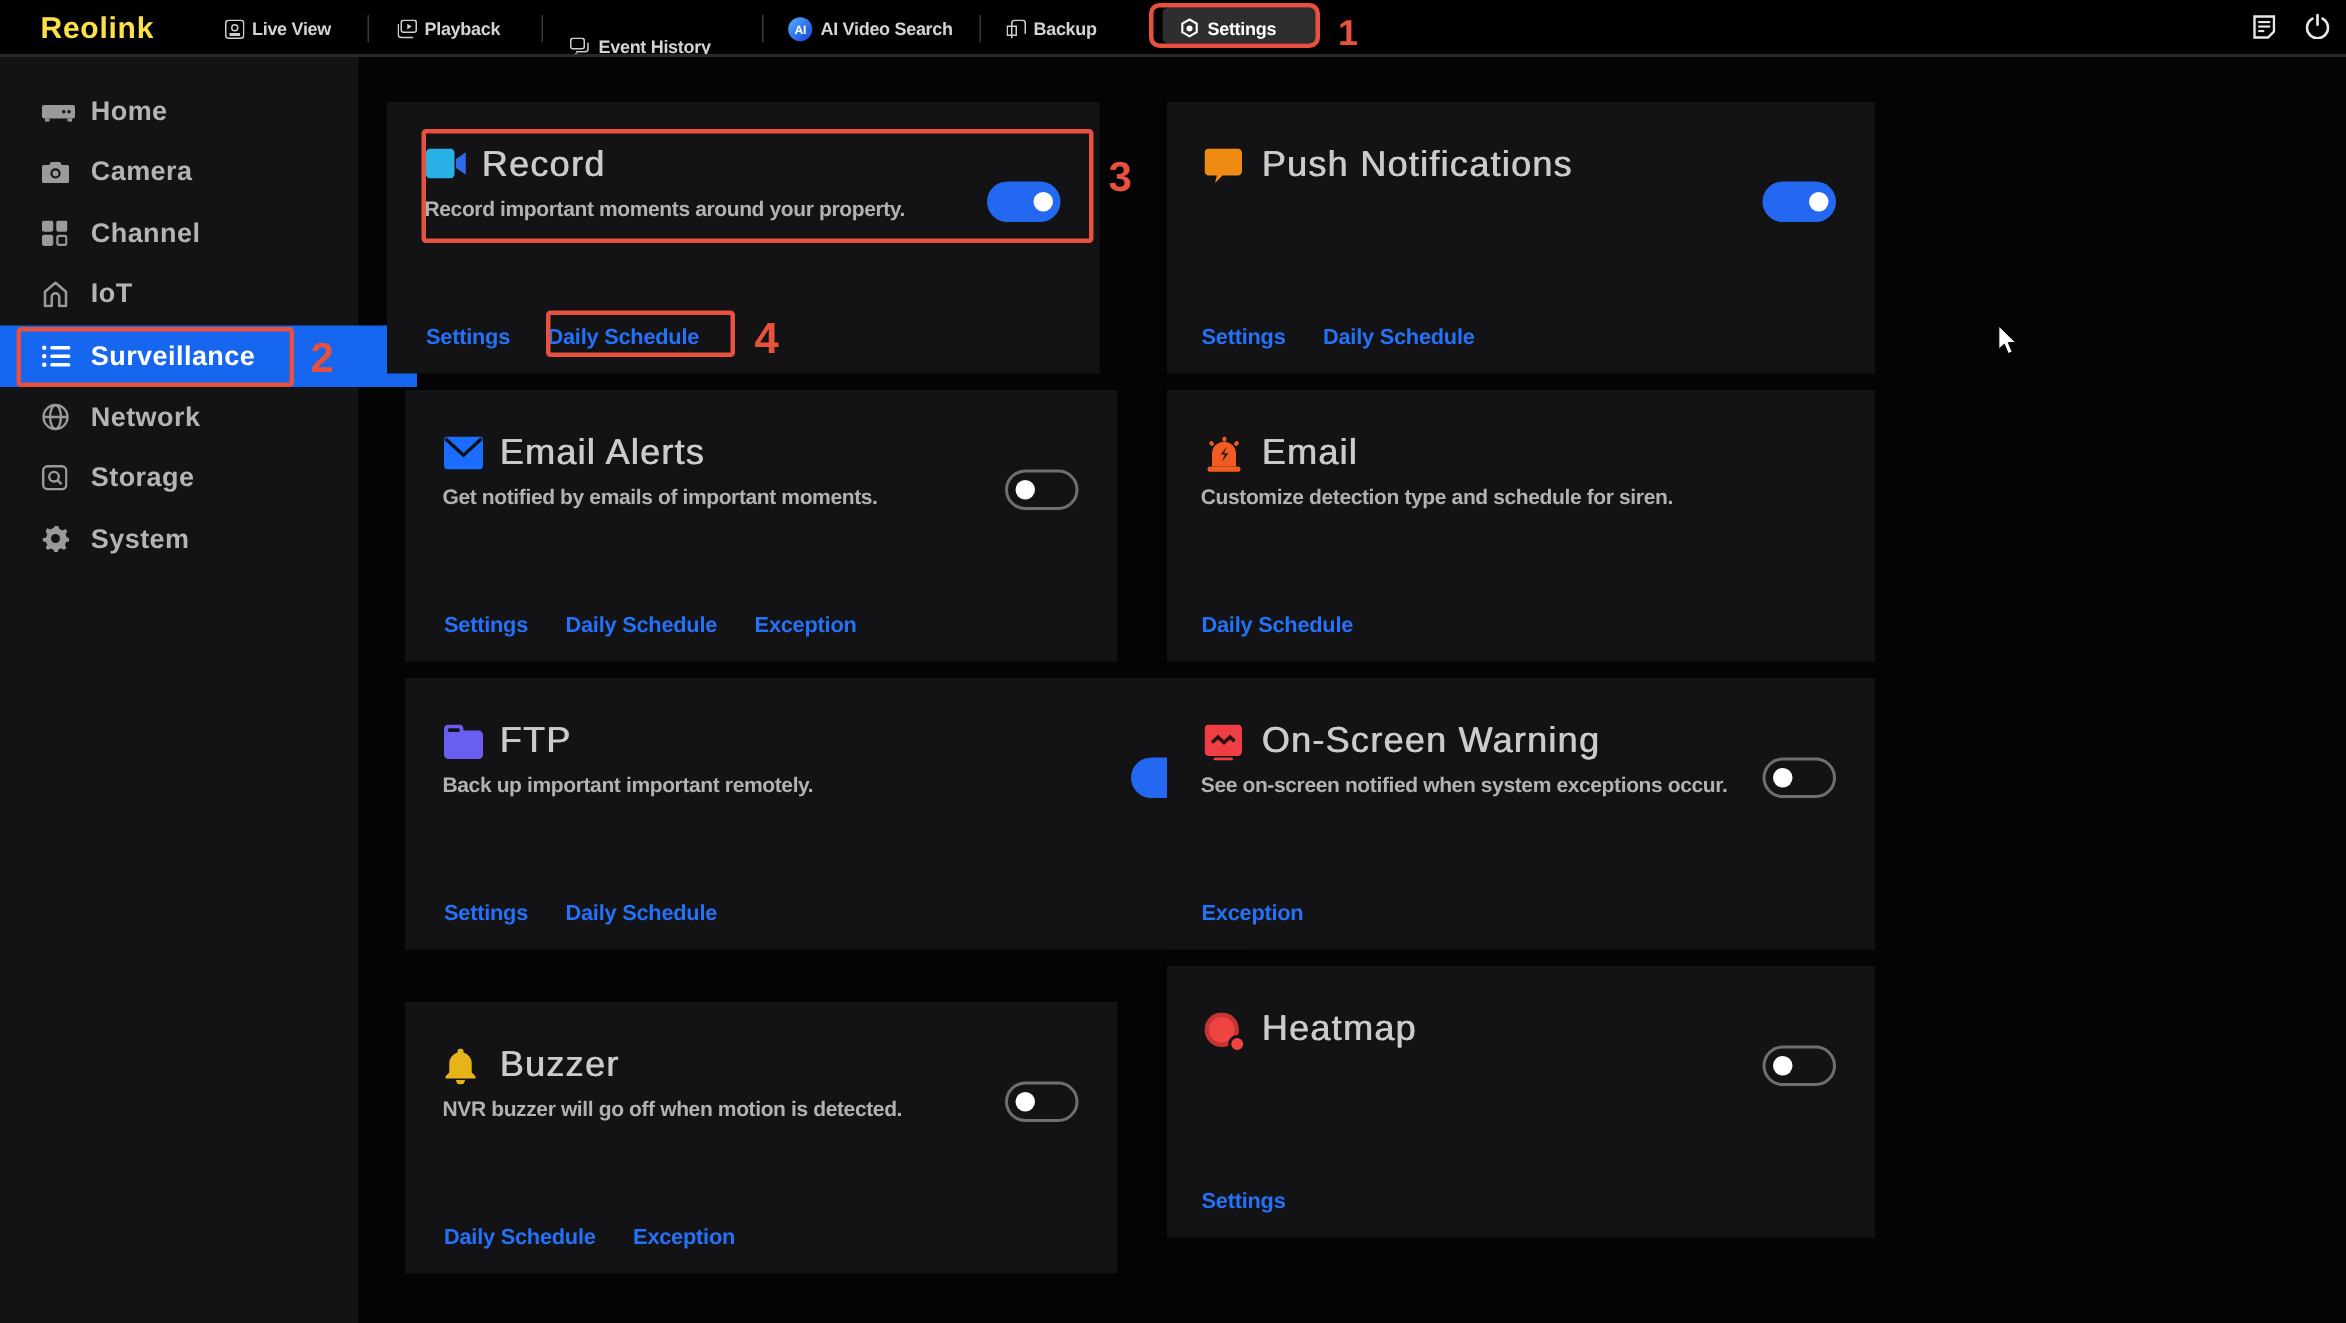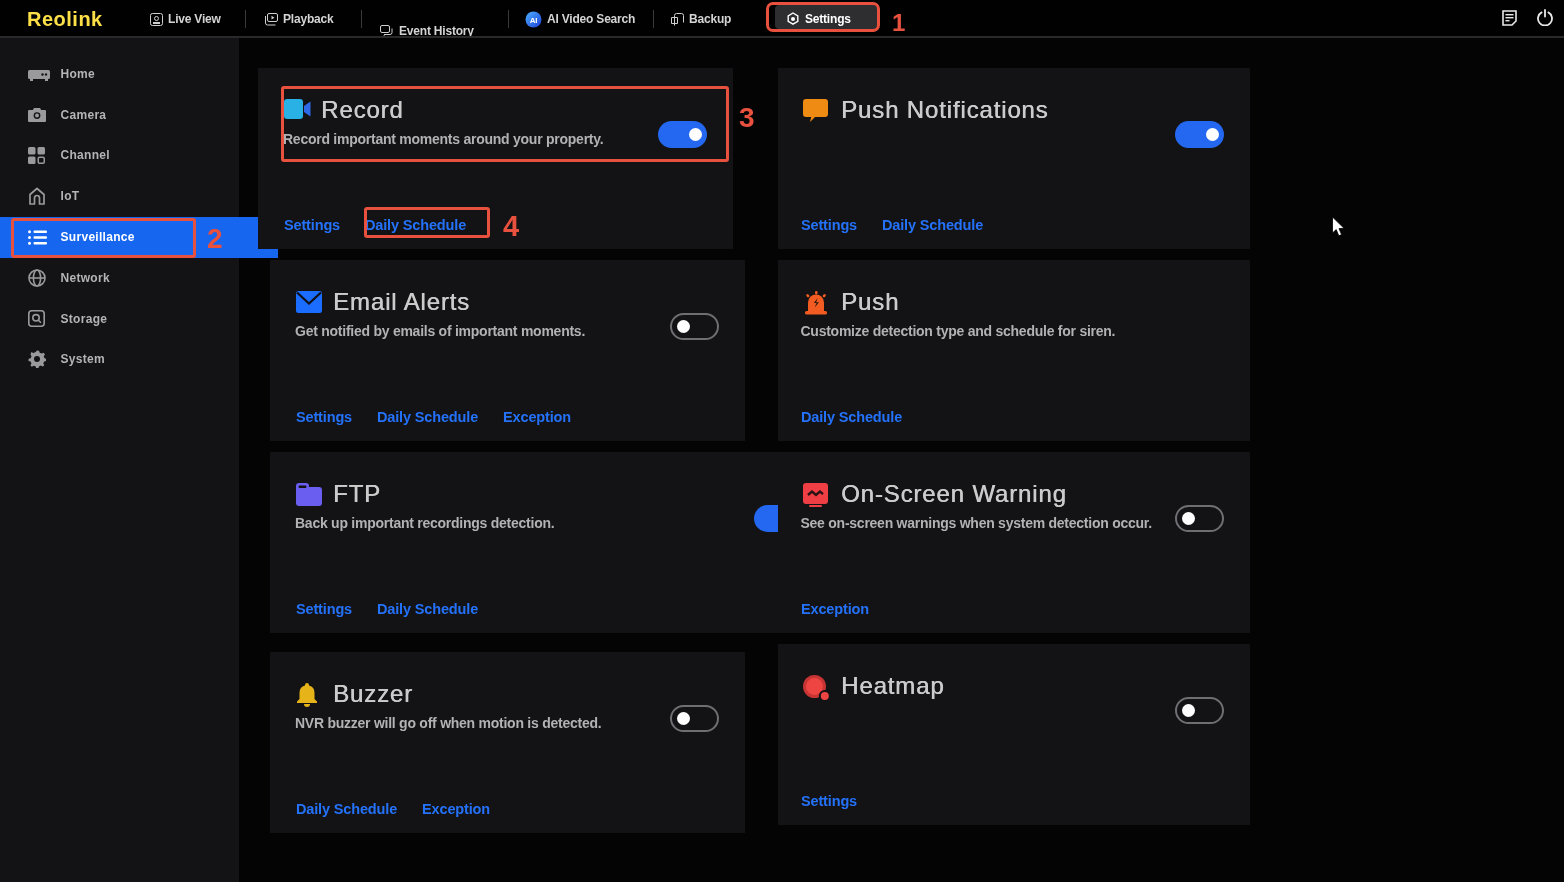--- a/index.html
+++ b/index.html
@@ -9,21 +9,21 @@
   
   #topbar { position:absolute; left:0; top:0; width:1564px; height:38px; background:#010102; }
   .logo { position:absolute; left:27px; top:8px; font-size:20px; font-weight:bold; color:#fde047; letter-spacing:0.5px; }
   .nav { position:absolute; top:0; height:38px; display:flex; align-items:center; color:#d4d4d4; font-size:12px; font-weight:bold; letter-spacing:-0.2px; }
   .nav svg { margin-right:5px; }
   .navdiv { position:absolute; top:10px; width:1px; height:18px; background:#3a3a3a; }
   .seltab { position:absolute; left:775px; top:5px; width:103px; height:24px; background:#2e2e30; border-radius:4px; }
 
   
   #sidebar { position:absolute; left:0; top:38px; width:239px; height:844px; background:#131315; }
-  .sitem { position:absolute; left:0; width:278px; height:41px; display:flex; align-items:center; color:#b4b4b6; font-size:12px; font-weight:bold;text-align:center; }
+  .sitem { position:absolute; left:0; width:278px; height:41px; display:flex; align-items:center; color:#b4b4b6; font-size:18px; font-weight:bold;text-align:center; }
   .sitem svg { position:absolute; left:28px; }
   .sitem span { position:absolute; left:60.5px; letter-spacing:0.3px; }
   .sitem.sel { background:#1666f0; color:#ffffff; }
 
   
   .card { position:absolute; width:475px; height:181px; background:#131315; }
   .cicon { position:absolute; left:26px; top:97px; }
   .ctitle { position:absolute; left:63px; top:28px; font-size:24px; color:#cbcbcb; font-weight:500; letter-spacing:0.85px; text-shadow:0.5px 0 0 currentColor; }
   .cdesc  { position:absolute; left:25px; top:63px; font-size:14px; line-height:16.3px; color:#b2b2b4; font-weight:bold; letter-spacing:-0.25px; }
   .clinks { position:absolute; left:26px; top:149px; font-size:14.5px; font-weight:bold; color:#2472fa; letter-spacing:-0.15px; }
@@ -190,27 +190,27 @@
         <div class="knob"></div>
       </div>
       <div class="clinks" style="left:26px;"><span>Settings</span><span>Daily Schedule</span><span>Exception</span></div>
     </div>
     <div class="card" style="left:270px; top:452px; width:559px;">
       <div class="cicon" style="top:31px; left:26px;"><svg width="26" height="23" viewBox="0 0 26 23">
           <path d="M0 3 a3 3 0 0 1 3-3 h7 a3 3 0 0 1 3 3 v1 h10 a3 3 0 0 1 3 3 v13 a3 3 0 0 1 -3 3 H3 a3 3 0 0 1 -3-3 Z" fill="#695ef0"></path>
           <rect x="2.5" y="2.5" width="8" height="2.5" rx="1.2" fill="#131315"></rect>
         </svg></div>
       <div class="ctitle">FTP</div>
-      <div class="cdesc" style="left:25px;">Back up important recordings detection.</div>
+      <div class="cdesc" style="left:25px;">Back up important important remotely.</div>
       <div class="tog on">
         <div class="knob"></div>
       </div>
       <div class="clinks" style="left:26px;"><span>Settings</span><span>Daily Schedule</span></div>
     </div>
-    <div class="card" style="left:270px; top:652px; width:475px;padding-left:13px;">
+    <div class="card" style="left:270px; top:668px; width:475px;padding-left:13px;">
       <div class="cicon" style="top:31px; left:26px;"><svg width="22" height="24" viewBox="0 0 22 24">
           <path d="M11 0 a2 2 0 0 1 2 2 v0.6 a7.5 7.5 0 0 1 5.5 7.2 v6.2 l2.5 2.5 v1.5 H1 v-1.5 l2.5 -2.5 v-6.2 A7.5 7.5 0 0 1 9 2.6 V2 a2 2 0 0 1 2-2 Z" fill="#e6b318"></path>
           <path d="M8 21 a3 3 0 0 0 6 0 Z" fill="#e6b318"></path>
         </svg></div>
       <div class="ctitle">Buzzer</div>
       <div class="cdesc" style="left:25px;">NVR buzzer will go off when motion is detected.</div>
       <div class="tog off">
         <div class="knob"></div>
       </div>
       <div class="clinks" style="left:26px;"><span>Daily Schedule</span><span>Exception</span></div>
@@ -227,32 +227,32 @@
     </div>
     <div class="card" style="left:778px; top:260px; width:472px;">
       <div class="cicon" style="top:31px; left:24.5px;"><svg width="26" height="25" viewBox="0 0 26 25">
           <path d="M5 20 v-8.5 a8 8 0 0 1 16 0 V20 Z" fill="#f25b22"></path>
           <rect x="2" y="20" width="22" height="3.5" rx="1.5" fill="#f25b22"></rect>
           <path d="M14.6 7 l-3.8 5 h2.6 l-1.6 4.6 4.2-5.4 h-2.8 Z" fill="#341d12"></path>
           <rect x="12" y="0" width="2.6" height="3.4" rx="1.3" fill="#f25b22" transform="rotate(0 13 2)"></rect>
           <rect x="3.5" y="3" width="2.6" height="3.4" rx="1.3" fill="#f25b22" transform="rotate(-45 4.8 4.7)"></rect>
           <rect x="20" y="3" width="2.6" height="3.4" rx="1.3" fill="#f25b22" transform="rotate(45 21.3 4.7)"></rect>
         </svg></div>
-      <div class="ctitle">Push</div>
+      <div class="ctitle">Email</div>
       <div class="cdesc" style="left:22.5px;">Customize detection type and schedule for siren.</div>
       <div class="clinks" style="left:23px;"><span>Daily Schedule</span></div>
     </div>
     <div class="card" style="left:778px; top:452px; width:472px;">
       <div class="cicon" style="top:31px; left:24.5px;"><svg width="25" height="24" viewBox="0 0 25 24">
           <rect x="0" y="0" width="25" height="21" rx="3" fill="#ef3f44"></rect>
           <path d="M5 12 l4-3.5 4 3.5 4-3.5 3 2.6" fill="none" stroke="#2a1214" stroke-width="2.4"></path>
           <rect x="6" y="22" width="13" height="2" rx="1" fill="#ef3f44"></rect>
         </svg></div>
       <div class="ctitle">On-Screen Warning</div>
-      <div class="cdesc" style="left:22.5px;">See on-screen warnings when system detection occur.</div>
+      <div class="cdesc" style="left:22.5px;">See on-screen notified when system exceptions occur.</div>
       <div class="tog off">
         <div class="knob"></div>
       </div>
       <div class="clinks" style="left:23px;"><span>Exception</span></div>
     </div>
     <div class="card" style="left:778px; top:644px; width:472px;">
       <div class="cicon" style="top:31px; left:24.5px;"><svg width="27" height="26" viewBox="0 0 27 26">
           <circle cx="11.5" cy="11.5" r="11.5" fill="#c63434"></circle>
           <circle cx="11.5" cy="11.5" r="8.5" fill="#ee4543"></circle>
           <circle cx="21.8" cy="21" r="5" fill="#ee4543" stroke="#131315" stroke-width="2"></circle>

